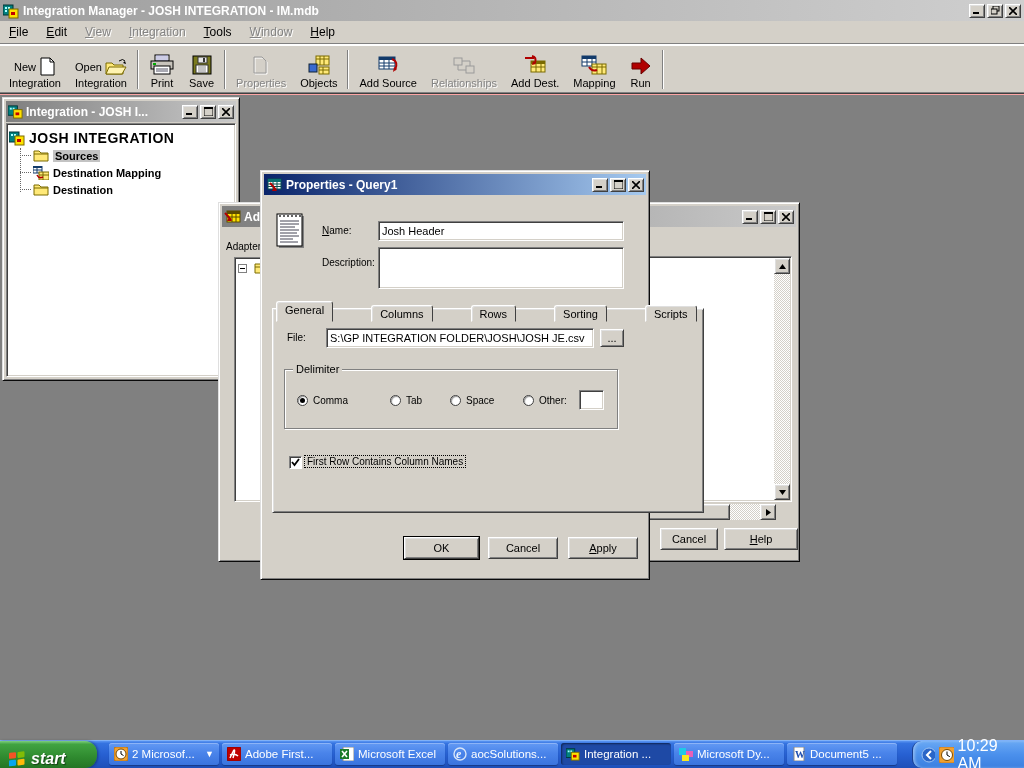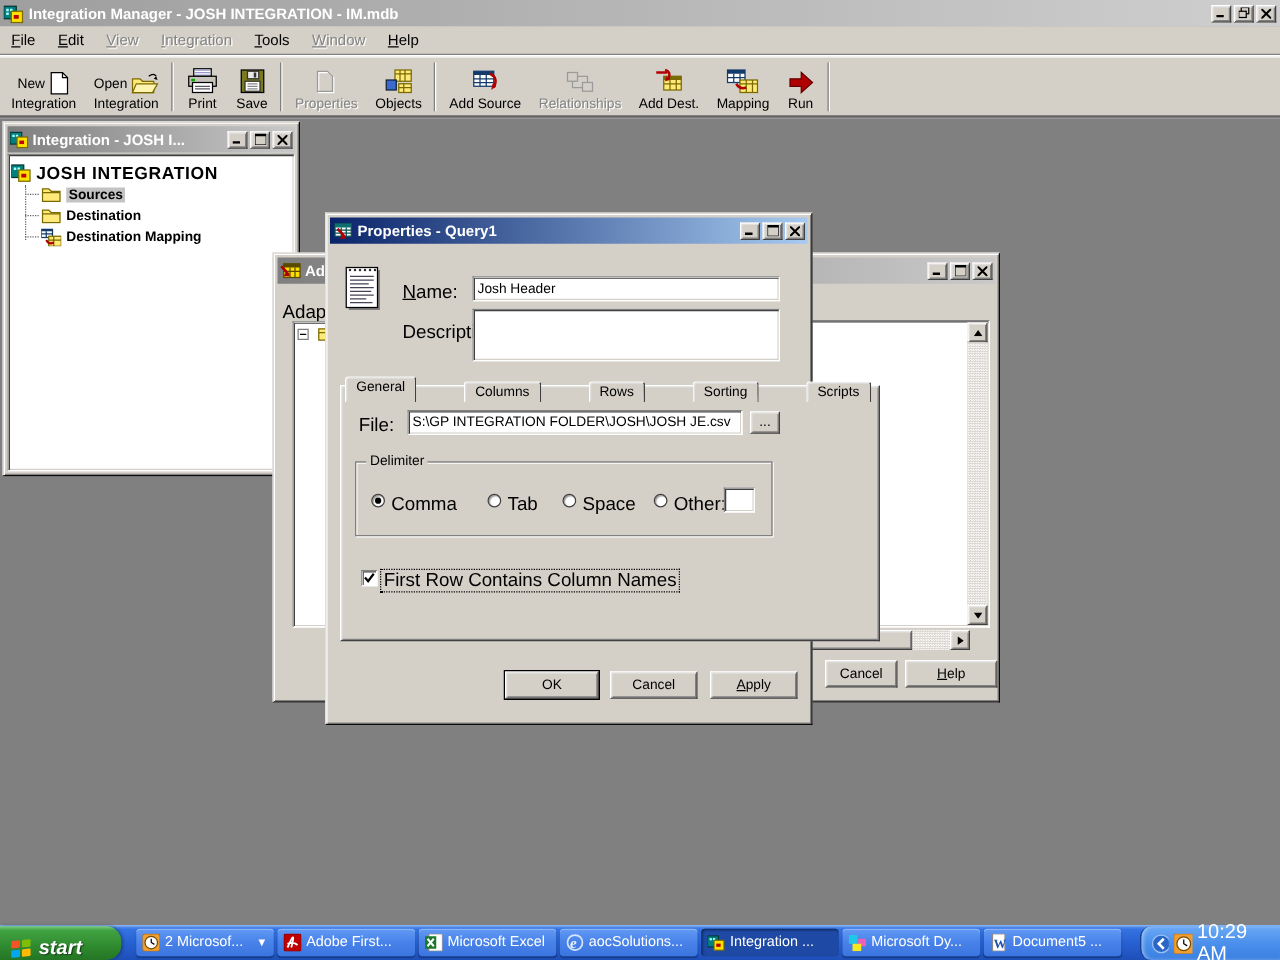--- a/index.html
+++ b/index.html
@@ -1,18 +1,18 @@
 <!DOCTYPE html>
 <html><head>
 <meta charset="utf-8">
 <style>
   * { margin:0; padding:0; box-sizing:border-box; }
   html,body { width:1024px; height:768px; overflow:hidden; }
   body { font-family:"Liberation Sans","DejaVu Sans",sans-serif; font-size:11px; }
-  #screen { position:relative; width:1024px; height:768px; background:#a3a3a3; overflow:hidden; }
+  #screen { position:relative; width:1024px; height:768px; background:#fca5a5; overflow:hidden; }
   .btn { height:22px; display:flex; align-items:center; justify-content:center;
          background:#d4d0c8; border:1px solid; border-color:#ffffff #404040 #404040 #ffffff;
          box-shadow: inset 1px 1px 0 #dfdfdf, inset -1px -1px 0 #808080; font-size:11px; cursor:default; }
   .btn-default { outline:1px solid #000; }
   .tb-btn { width:16px; height:14px; padding:0; display:flex; align-items:center; justify-content:center;
             background:#d4d0c8; border:1px solid; border-color:#ffffff #404040 #404040 #ffffff;
             box-shadow: inset 1px 1px 0 #dfdfdf, inset -1px -1px 0 #808080; }
 
   
   .main-titlebar { position:absolute; left:0; top:0; width:1024px; height:21px;
@@ -48,21 +48,21 @@
   .tree-area { position:absolute; inset:1px 0 0 0; background:#fff;
     border:1px solid; border-color:#808080 #ffffff #ffffff #808080;
     box-shadow: inset 1px 1px 0 #404040, inset -1px -1px 0 #d4d0c8; padding:4px 2px; overflow:hidden; }
   .tree-root { display:flex; align-items:center; gap:4px; font-weight:bold; font-size:14px; letter-spacing:.5px; height:19px; }
   .tree-item { display:flex; align-items:center; gap:4px; font-weight:bold; font-size:11px; height:17px; margin-left:24px; position:relative; }
   .tree-item .stub { position:absolute; left:-13px; top:8px; width:11px; border-top:1px dotted #666; }
   .tree-vline { position:absolute; left:13px; top:24px; height:44px; border-left:1px dotted #666; }
   .sel { background:#c3c3c3; padding:0 2px; }
 
   
-  .lbl { position:absolute; font-size:15px; color:#000; }
+  .lbl { position:absolute; font-size:10px; color:#000; }
   .tfield { position:absolute; background:#fff; border:1px solid; border-color:#808080 #ffffff #ffffff #808080;
     box-shadow: inset 1px 1px 0 #404040, inset -1px -1px 0 #d4d0c8; font-family:"Liberation Sans","DejaVu Sans",sans-serif;
     font-size:11px; padding:1px 3px; outline:none; resize:none; }
   .tabs { position:absolute; display:flex; align-items:flex-end;gap:36px; }
   .tab { height:17px; padding:2px 8px 1px; margin-right:2px; background:#d4d0c8; font-size:11px;
          border:1px solid; border-color:#ffffff #404040 #d4d0c8 #ffffff; box-shadow: inset 1px 1px 0 #dfdfdf;
          border-radius:3px 3px 0 0; }
   .tab.active { height:21px; position:relative; z-index:3; }
   .panel { position:absolute; background:#d4d0c8; border:1px solid; border-color:#ffffff #404040 #404040 #ffffff;
            box-shadow: inset 1px 1px 0 #dfdfdf, inset -1px -1px 0 #808080; }
@@ -308,37 +308,37 @@
         <div class="tree-item">
           <span class="stub"></span>
           <svg width="16" height="13">
               <path d="M1 2 h5 l2 2 h7 v8 h-14 z" fill="#ffe978" stroke="#7a6a00"></path>
               <path d="M1 5 h14" stroke="#7a6a00"></path>
             </svg>
           <span class="sel">Sources</span>
         </div>
         <div class="tree-item">
           <span class="stub"></span>
-          <svg width="16" height="13">
-              <path d="M1 2 h5 l2 2 h7 v8 h-14 z" fill="#ffe978" stroke="#7a6a00"></path>
-              <path d="M1 5 h14" stroke="#7a6a00"></path>
-            </svg>
-          <span>Destination</span>
-        </div>
-        <div class="tree-item">
-          <span class="stub"></span>
           <svg width="16" height="14">
               <rect x="0" y="0" width="9" height="7" fill="#fff" stroke="#123a6a"></rect>
               <rect x="0" y="0" width="9" height="2" fill="#123a6a"></rect>
               <path d="M0 4 h9 M4 2 v5" stroke="#123a6a"></path>
               <rect x="6" y="6" width="10" height="8" fill="#ffe978" stroke="#7a6a00"></rect>
               <path d="M6 9 h10 M10 6 v8" stroke="#7a6a00"></path>
               <path d="M4 9 q2 4 6 2" fill="none" stroke="#b00000" stroke-width="1.6"></path>
             </svg>
           <span>Destination Mapping</span>
+        </div>
+        <div class="tree-item">
+          <span class="stub"></span>
+          <svg width="16" height="13">
+              <path d="M1 2 h5 l2 2 h7 v8 h-14 z" fill="#ffe978" stroke="#7a6a00"></path>
+              <path d="M1 5 h14" stroke="#7a6a00"></path>
+            </svg>
+          <span>Destination</span>
         </div>
       </div>
     </div>
   </div>
 
   <div class="win" style="left:218px; top:202px; width:582px; height:360px; z-index:2;">
     <div class="titlebar inactive">
       <svg width="17" height="14">
           <rect x="3" y="1" width="13" height="11" fill="#ffe100" stroke="#5a4a00"></rect>
           <rect x="3" y="1" width="13" height="3" fill="#5a4a00"></rect>

